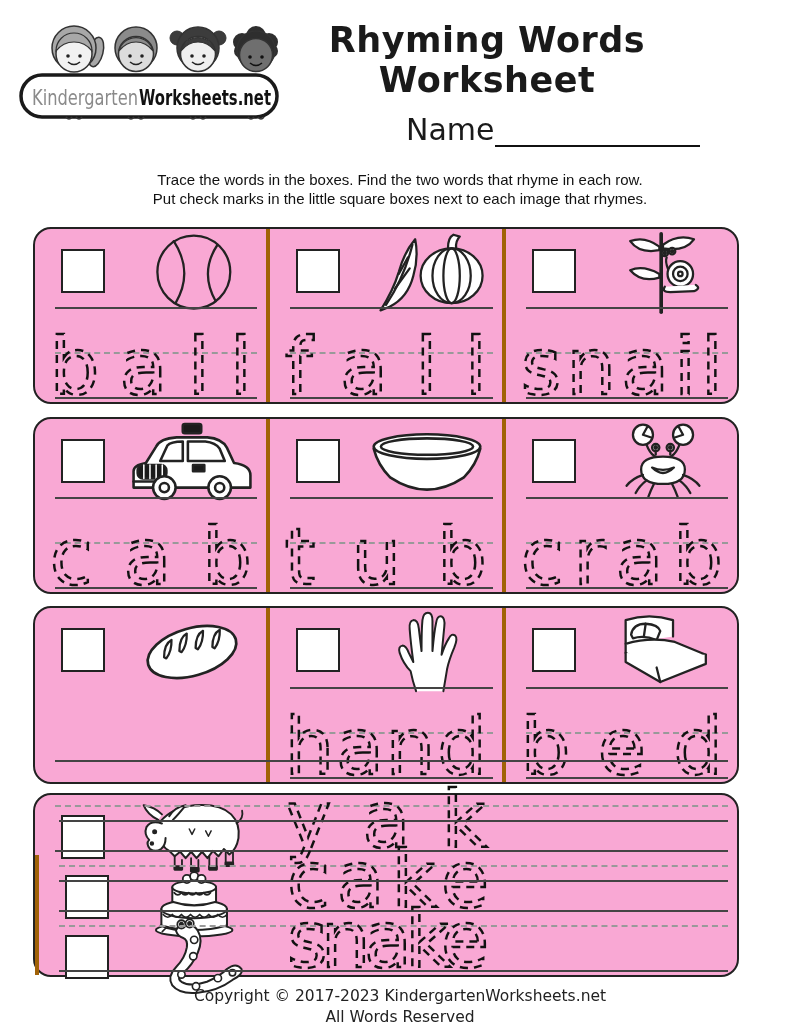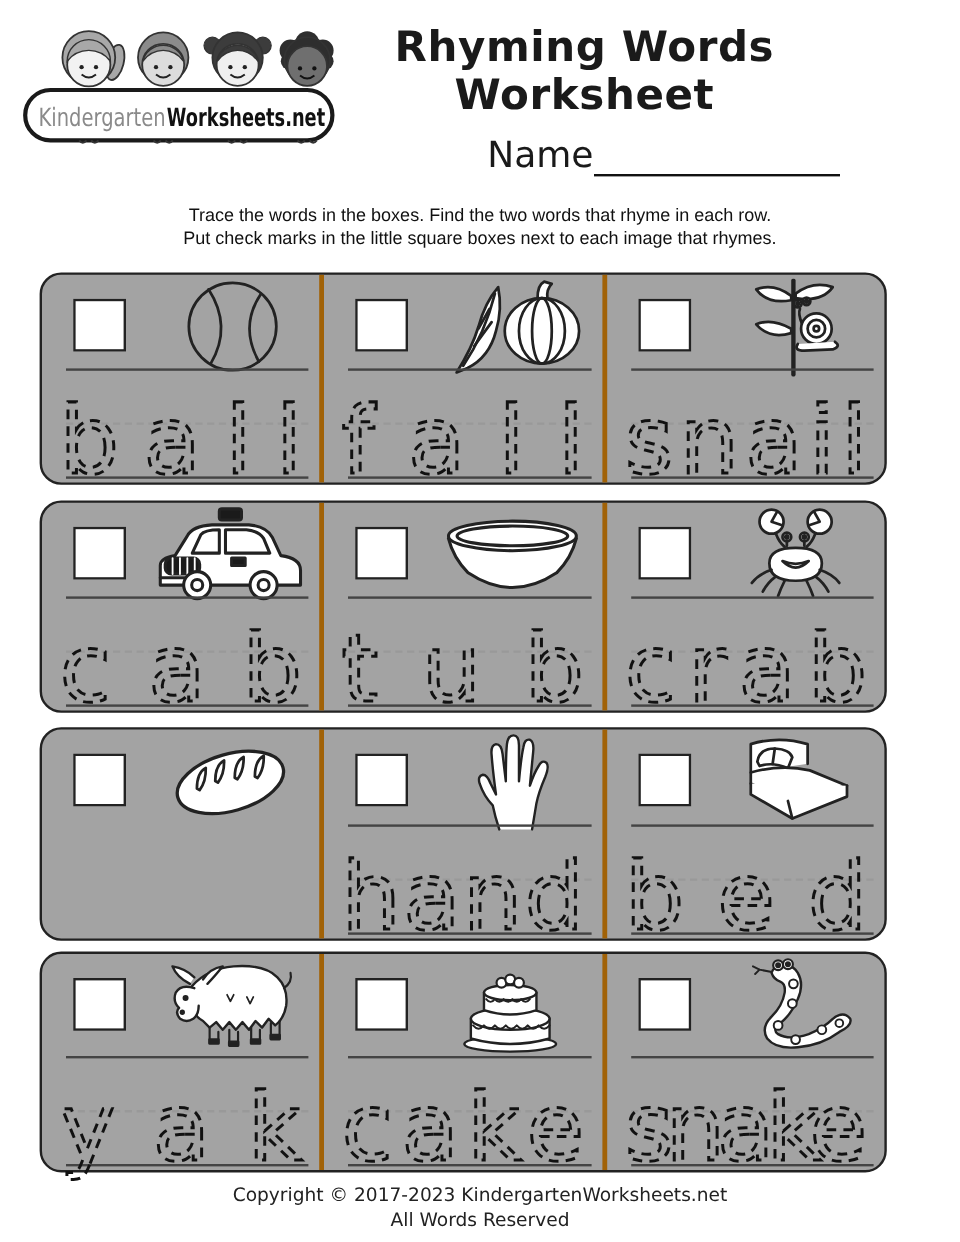--- a/index.html
+++ b/index.html
@@ -12,25 +12,25 @@
   .logo-url{text-align:center;font-size:15.5px;color:#4a4a4a;margin-top:1px;letter-spacing:.2px;}
   .page-title{position:absolute;left:262px;top:20px;width:450px;text-align:center;
     font-size:35px;font-weight:700;letter-spacing:.5px;}
   .name-row{position:absolute;left:406px;top:112px;font-size:30px;}
   .name-line{display:inline-block;width:205px;border-bottom:2px solid #111;height:30px;vertical-align:bottom;}
   
   .instructions{position:absolute;left:40px;right:40px;top:170px;text-align:center;
     font-family:"Liberation Sans",sans-serif;font-size:15px;line-height:1.28;color:#111;}
   
   .wrow{position:absolute;left:33px;width:706px;border:2.5px solid #222;border-radius:18px;
-    display:flex;background:#a3a3a3;box-sizing:border-box;}
+    display:flex;background:#f9a8d4;box-sizing:border-box;}
   .r1{top:227px;height:177px;}
   .r2{top:417px;height:177px;}
   .r3{top:606px;height:178px;}
-  .r4{top:793px;height:184px;}
+  .r4{top:793px;height:184px;flex-direction:column;}
   .cell{flex:1;position:relative;}
   .cell + .cell{border-left:4px solid #a16207;}
   .checkbox{position:absolute;left:26px;top:20px;width:44px;height:44px;
     border:2.5px solid #222;background:#fff;box-sizing:border-box;}
   .pic{position:absolute;left:82px;top:3px;width:150px;height:82px;}
   .pic svg{width:100%;height:100%;}
   .icon{stroke:#222;stroke-width:2.5;fill:none;stroke-linecap:round;stroke-linejoin:round;}
   
   .write{position:absolute;left:0;right:0;bottom:3px;height:92px;}
   .ln{position:absolute;left:20px;right:9px;}

